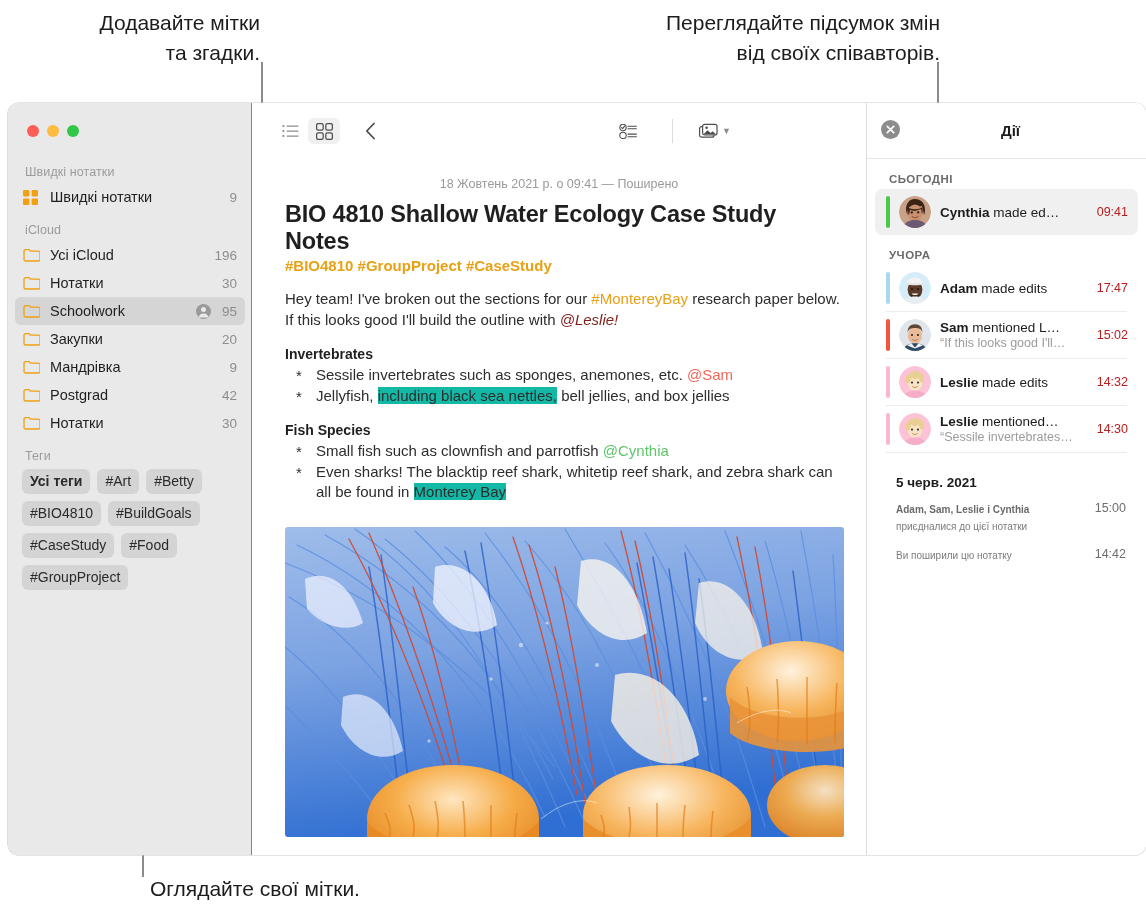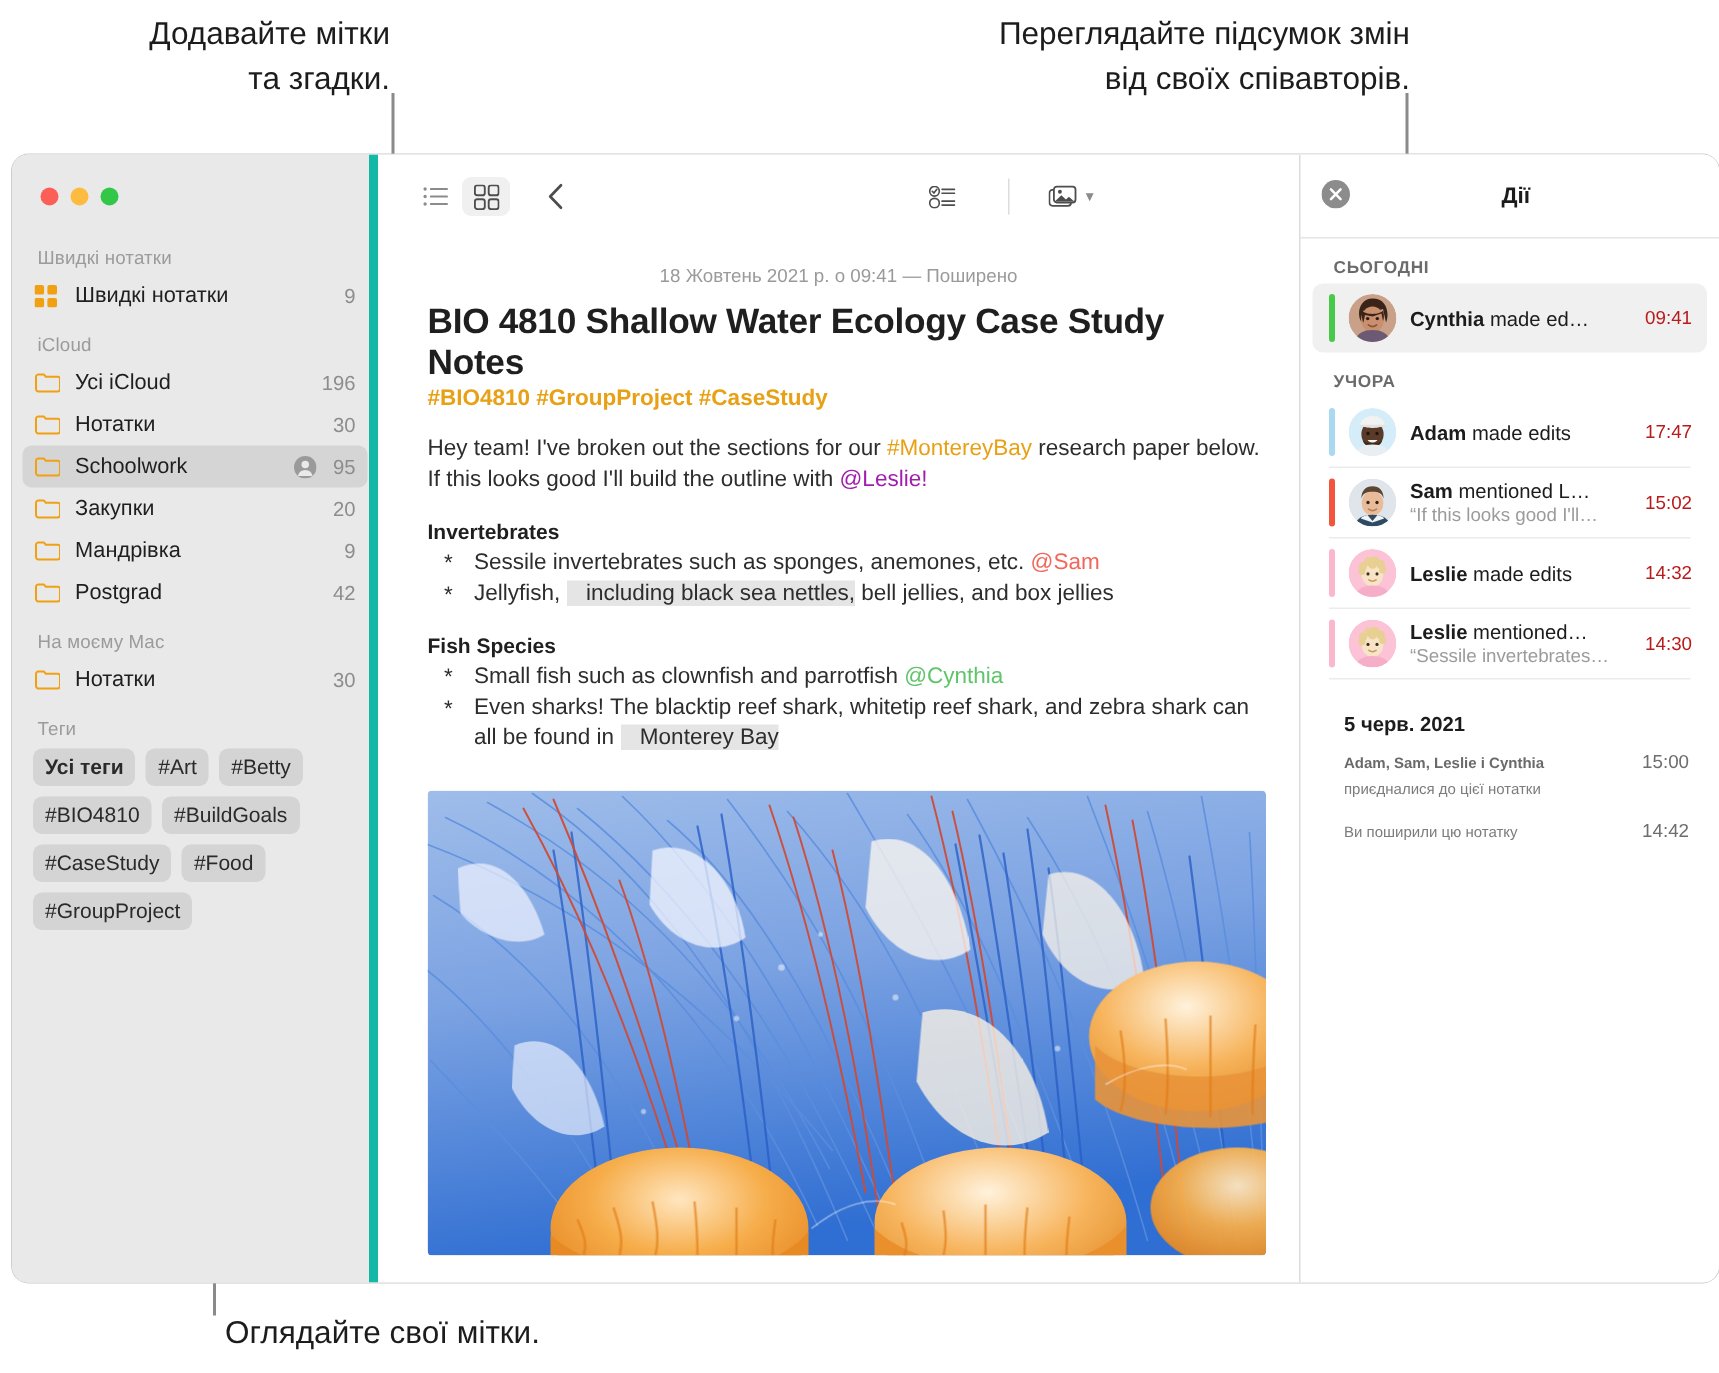--- a/index.html
+++ b/index.html
@@ -31,21 +31,21 @@
     border-radius: 11px 11px 11px 11px;
     overflow: hidden;
     box-shadow: 0 0 0 0.6px #c9c9c9;
   }
 
   
   #sidebar {
     position: absolute; left: 0; top: 0;
     width: 244px; height: 752px;
     background: #e9e9e9;
-    border-right: 6px solid #14b8a6;
+    border-right: 1px solid #14b8a6;
   }
   .traffic { position: absolute; left: 19px; top: 22px; display: flex; gap: 8px; }
   .tl { width: 12px; height: 12px; border-radius: 50%; }
   .tl.red { background: #fc5f57; }
   .tl.yellow { background: #fdbc40; }
   .tl.green { background: #33c748; }
 
   .sb-scroll { position: absolute; left: 0; top: 50px; width: 244px; bottom: 42px; overflow: hidden; }
   .sb-section-title {
     color: #9b9b9b; font-size: 12.5px; font-weight: 400;
@@ -108,24 +108,24 @@
   }
   #note-tags {
     color: #e8a015; font-size: 15px; font-weight: 600;
     padding: 2px 20px 0 33px;
   }
   .note-p {
     font-size: 15px; color: #2d2d2d; line-height: 21px;
     padding: 14px 20px 0 33px;
   }
   .tag-inline { color: #e8a015; }
-  .ment-pink { color: #a21caf; }
+  .ment-pink { color: #7f1d1d; font-style: italic; }
   .ment-red  { color: #f2675a; }
   .ment-green{ color: #5fc46a; }
-  .hl { background: #e5e5e5; padding-left: 13px; }
+  .hl { background: #14b8a6; }
   h2.note-h {
     font-size: 17.5px; font-weight: 700; color: #1f1f1f;
     padding: 20px 20px 0 33px;
   }
   h3.note-sub {
     font-size: 14px; font-weight: 700; color: #1f1f1f;
     padding: 16px 20px 0 33px;
   }
   ul.note-list { list-style: none; padding: 2px 20px 0 42px; }
   ul.note-list li {
@@ -298,21 +298,20 @@
         <div class="sb-row">
           <span class="sb-ico">
             <svg width="17" height="14" viewBox="0 0 17 14">
                 <path d="M1 3.2a1.6 1.6 0 0 1 1.6-1.6h3.6l1.3 1.5h7.9A1.6 1.6 0 0 1 17 4.7v6.7a1.6 1.6 0 0 1-1.6 1.6H2.6A1.6 1.6 0 0 1 1 11.4z" fill="none" stroke="#f0a010" stroke-width="1.3"></path>
               </svg>
           </span>
           <span class="sb-label">Postgrad</span>
           <span class="sb-count">42</span>
         </div>
 
-        <div class="sb-section-title">На моєму Mac</div>
         <div class="sb-row">
           <span class="sb-ico">
             <svg width="17" height="14" viewBox="0 0 17 14">
                 <path d="M1 3.2a1.6 1.6 0 0 1 1.6-1.6h3.6l1.3 1.5h7.9A1.6 1.6 0 0 1 17 4.7v6.7a1.6 1.6 0 0 1-1.6 1.6H2.6A1.6 1.6 0 0 1 1 11.4z" fill="none" stroke="#f0a010" stroke-width="1.3"></path>
               </svg>
           </span>
           <span class="sb-label">Нотатки</span>
           <span class="sb-count">30</span>
         </div>
 

